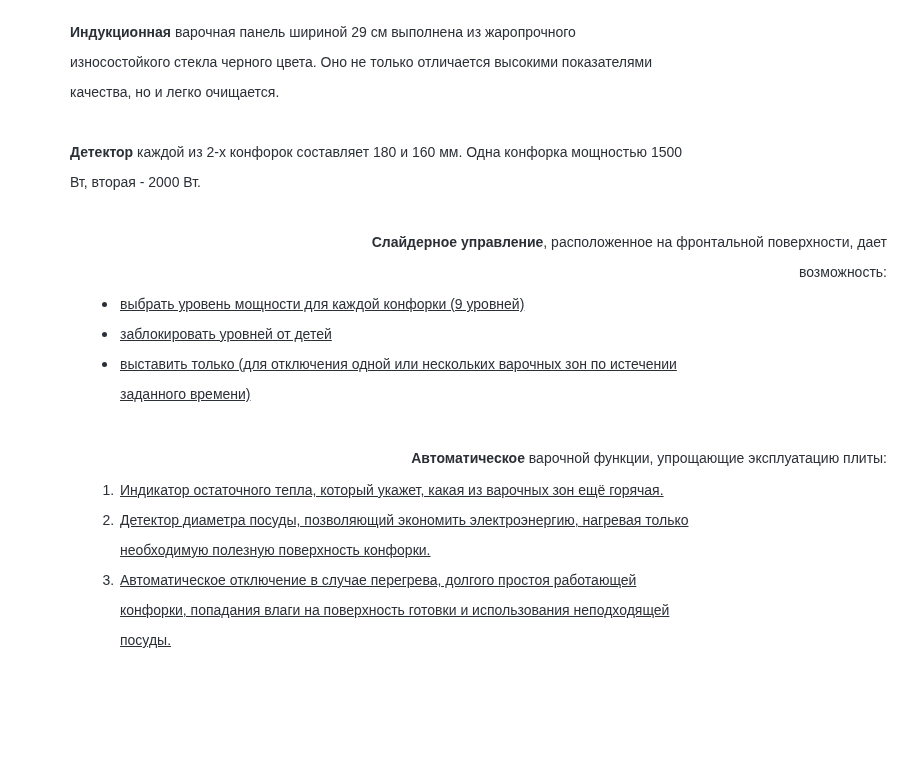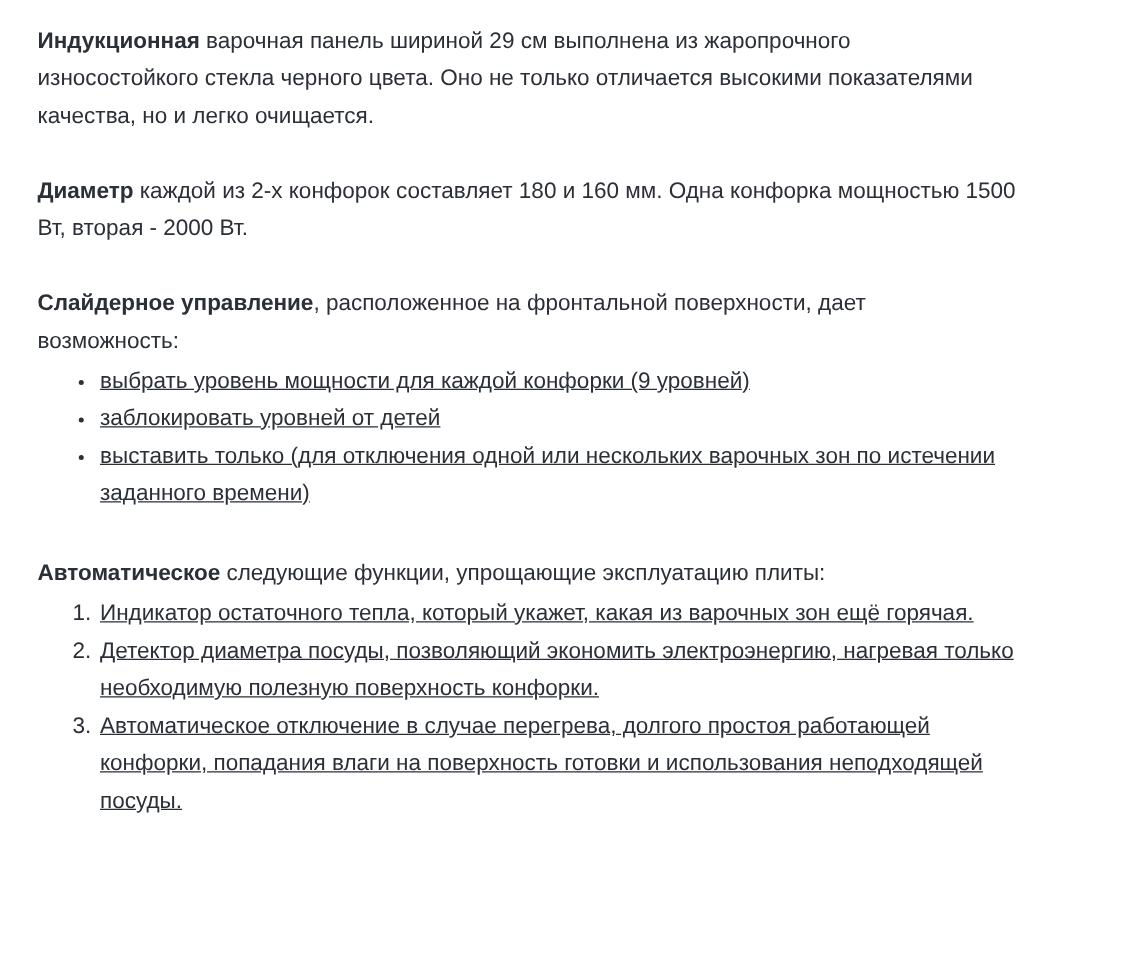--- a/index.html
+++ b/index.html
@@ -9,30 +9,32 @@
     background: #ffffff;
   }
   body {
     width: 915px;
     min-height: 773px;
     font-family: "Liberation Sans", "DejaVu Sans", sans-serif;
     color: #2b2f36;
     padding: 17px 28px 20px 30px;
   }
   .doc {
-    font-size: 18px;
+    font-size: 14px;
     line-height: 30px;
     max-width: 860px;
+    margin-left: 40px;
   }
   .doc p {
     margin: 0 0 30px 0;
     white-space: pre-line;
   }
   .doc p.list-lead {
     margin-bottom: 0;
+    text-align: right;
   }
   .doc b {
     font-weight: 700;
   }
   .doc ul, .doc ol {
     margin: 2px 0 34px 0;
     padding-left: 48px;
   }
   .doc li {
     margin: 0;
@@ -47,34 +49,34 @@
 </style>
 </head>
 <body>
 
 <div class="doc">
 
   <p><b>Индукционная</b><span> варочная панель шириной 29 см выполнена из жаропрочного
 износостойкого стекла черного цвета. Оно не только отличается высокими показателями
 качества, но и легко очищается.</span></p>
 
-  <p><b>Диаметр</b><span> каждой из 2-х конфорок составляет 180 и 160 мм. Одна конфорка мощностью 1500
+  <p><b>Детектор</b><span> каждой из 2-х конфорок составляет 180 и 160 мм. Одна конфорка мощностью 1500
 Вт, вторая - 2000 Вт.</span></p>
 
   <p class="list-lead"><b>Слайдерное управление</b><span>, расположенное на фронтальной поверхности, дает
 возможность:</span></p>
 
   <ul>
     <li>выбрать уровень мощности для каждой конфорки (9 уровней)</li>
     <li>заблокировать уровней от детей</li>
     <li>выставить только (для отключения одной или нескольких варочных зон по истечении
 заданного времени)</li>
   </ul>
 
-  <p class="list-lead"><b>Автоматическое</b><span> следующие функции, упрощающие эксплуатацию плиты:</span></p>
+  <p class="list-lead"><b>Автоматическое</b><span> варочной функции, упрощающие эксплуатацию плиты:</span></p>
 
   <ol>
     <li>Индикатор остаточного тепла, который укажет, какая из варочных зон ещё горячая.</li>
     <li>Детектор диаметра посуды, позволяющий экономить электроэнергию, нагревая только
 необходимую полезную поверхность конфорки.</li>
     <li>Автоматическое отключение в случае перегрева,  долгого простоя работающей
 конфорки, попадания влаги на поверхность готовки и использования неподходящей
 посуды.</li>
   </ol>
 

